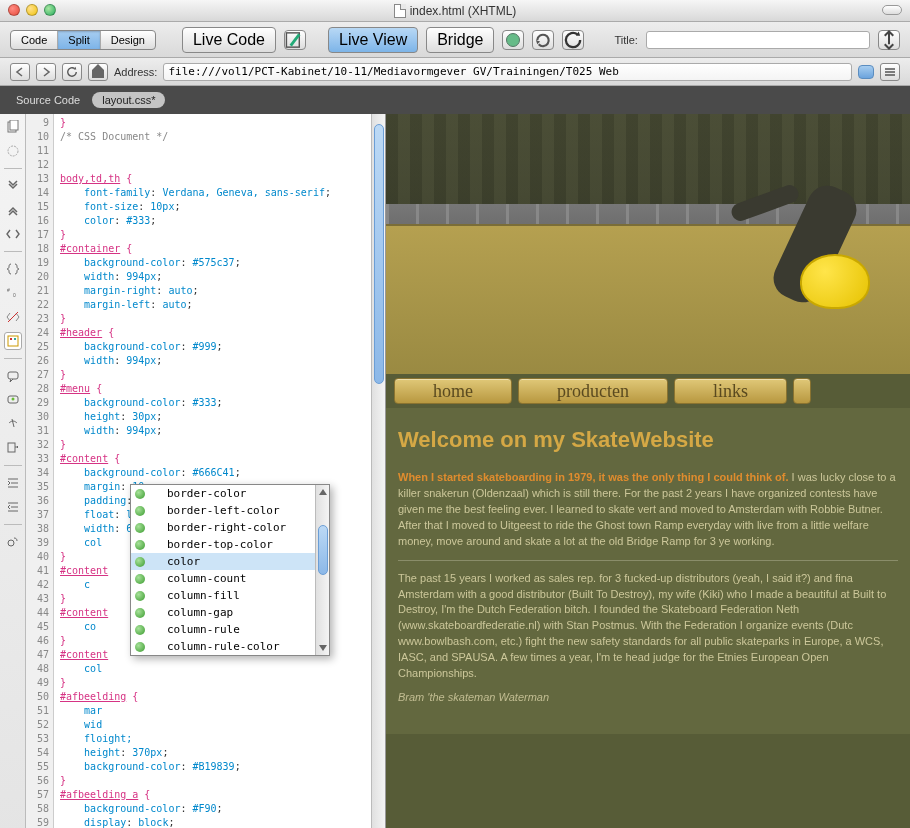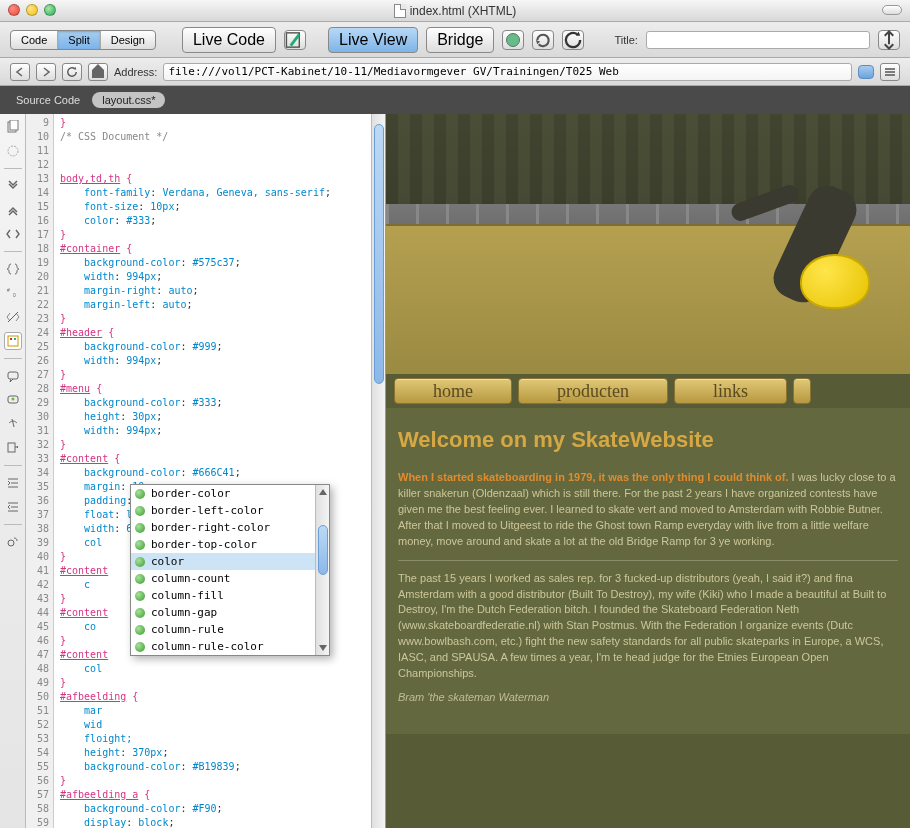--- a/index.html
+++ b/index.html
@@ -63,21 +63,21 @@
 .c-sel  { color:#d63384;text-decoration:underline; }
 .c-prop { color:#0088cc; }
 .c-val  { color:#0088cc; }
 .c-cmt  { color:#888; }
 .c-br   { color:#d63384; }
 .editor-scroll { position:absolute; right:0; top:0; bottom:0; width:14px; background:linear-gradient(to right,#e0e0e0,#f4f4f4); border-left:1px solid #bbb; }
 .editor-thumb { position:absolute; left:2px; width:10px; top:10px; height:260px; background:linear-gradient(#bcd9f5,#8cb8e8); border:1px solid #6b9ed6; border-radius:5px; }
 
 
 .autocomplete { position:absolute; left:104px; top:370px; width:200px; background:#fff; border:1px solid #888; box-shadow:3px 3px 8px rgba(0,0,0,.3); z-index:10; }
-.ac-item { display:flex; align-items:center; padding:2px 4px; font-family:Monaco,Consolas,monospace; font-size:11px; gap:6px; cursor:pointer; }
+.ac-item { display:flex; align-items:center; padding:2px 4px; font-family:Monaco,Consolas,monospace; font-size:11px; gap:22px; cursor:pointer; }
 .ac-item.sel { background:#cde4f7; }
 .ac-bullet { width:10px; height:10px; border-radius:50%; background:radial-gradient(circle at 35% 35%, #a7e29a, #3a9a2e); flex-shrink:0; }
 .ac-scroll { position:absolute; right:0; top:0; bottom:0; width:14px; background:linear-gradient(to right,#e0e0e0,#f4f4f4); border-left:1px solid #bbb; }
 .ac-thumb { position:absolute; left:2px; top:40px; width:10px; height:50px; background:linear-gradient(#bcd9f5,#8cb8e8); border:1px solid #6b9ed6; border-radius:5px; }
 .ac-arrow { position:absolute; left:3px; width:8px; height:8px; }
 .ac-arrow.up { top:2px; border-left:4px solid transparent; border-right:4px solid transparent; border-bottom:6px solid #666; }
 .ac-arrow.dn { bottom:2px; border-left:4px solid transparent; border-right:4px solid transparent; border-top:6px solid #666; }
 
 
 .preview { flex:1; background:#b9b9e3; position:relative; overflow:hidden; }

